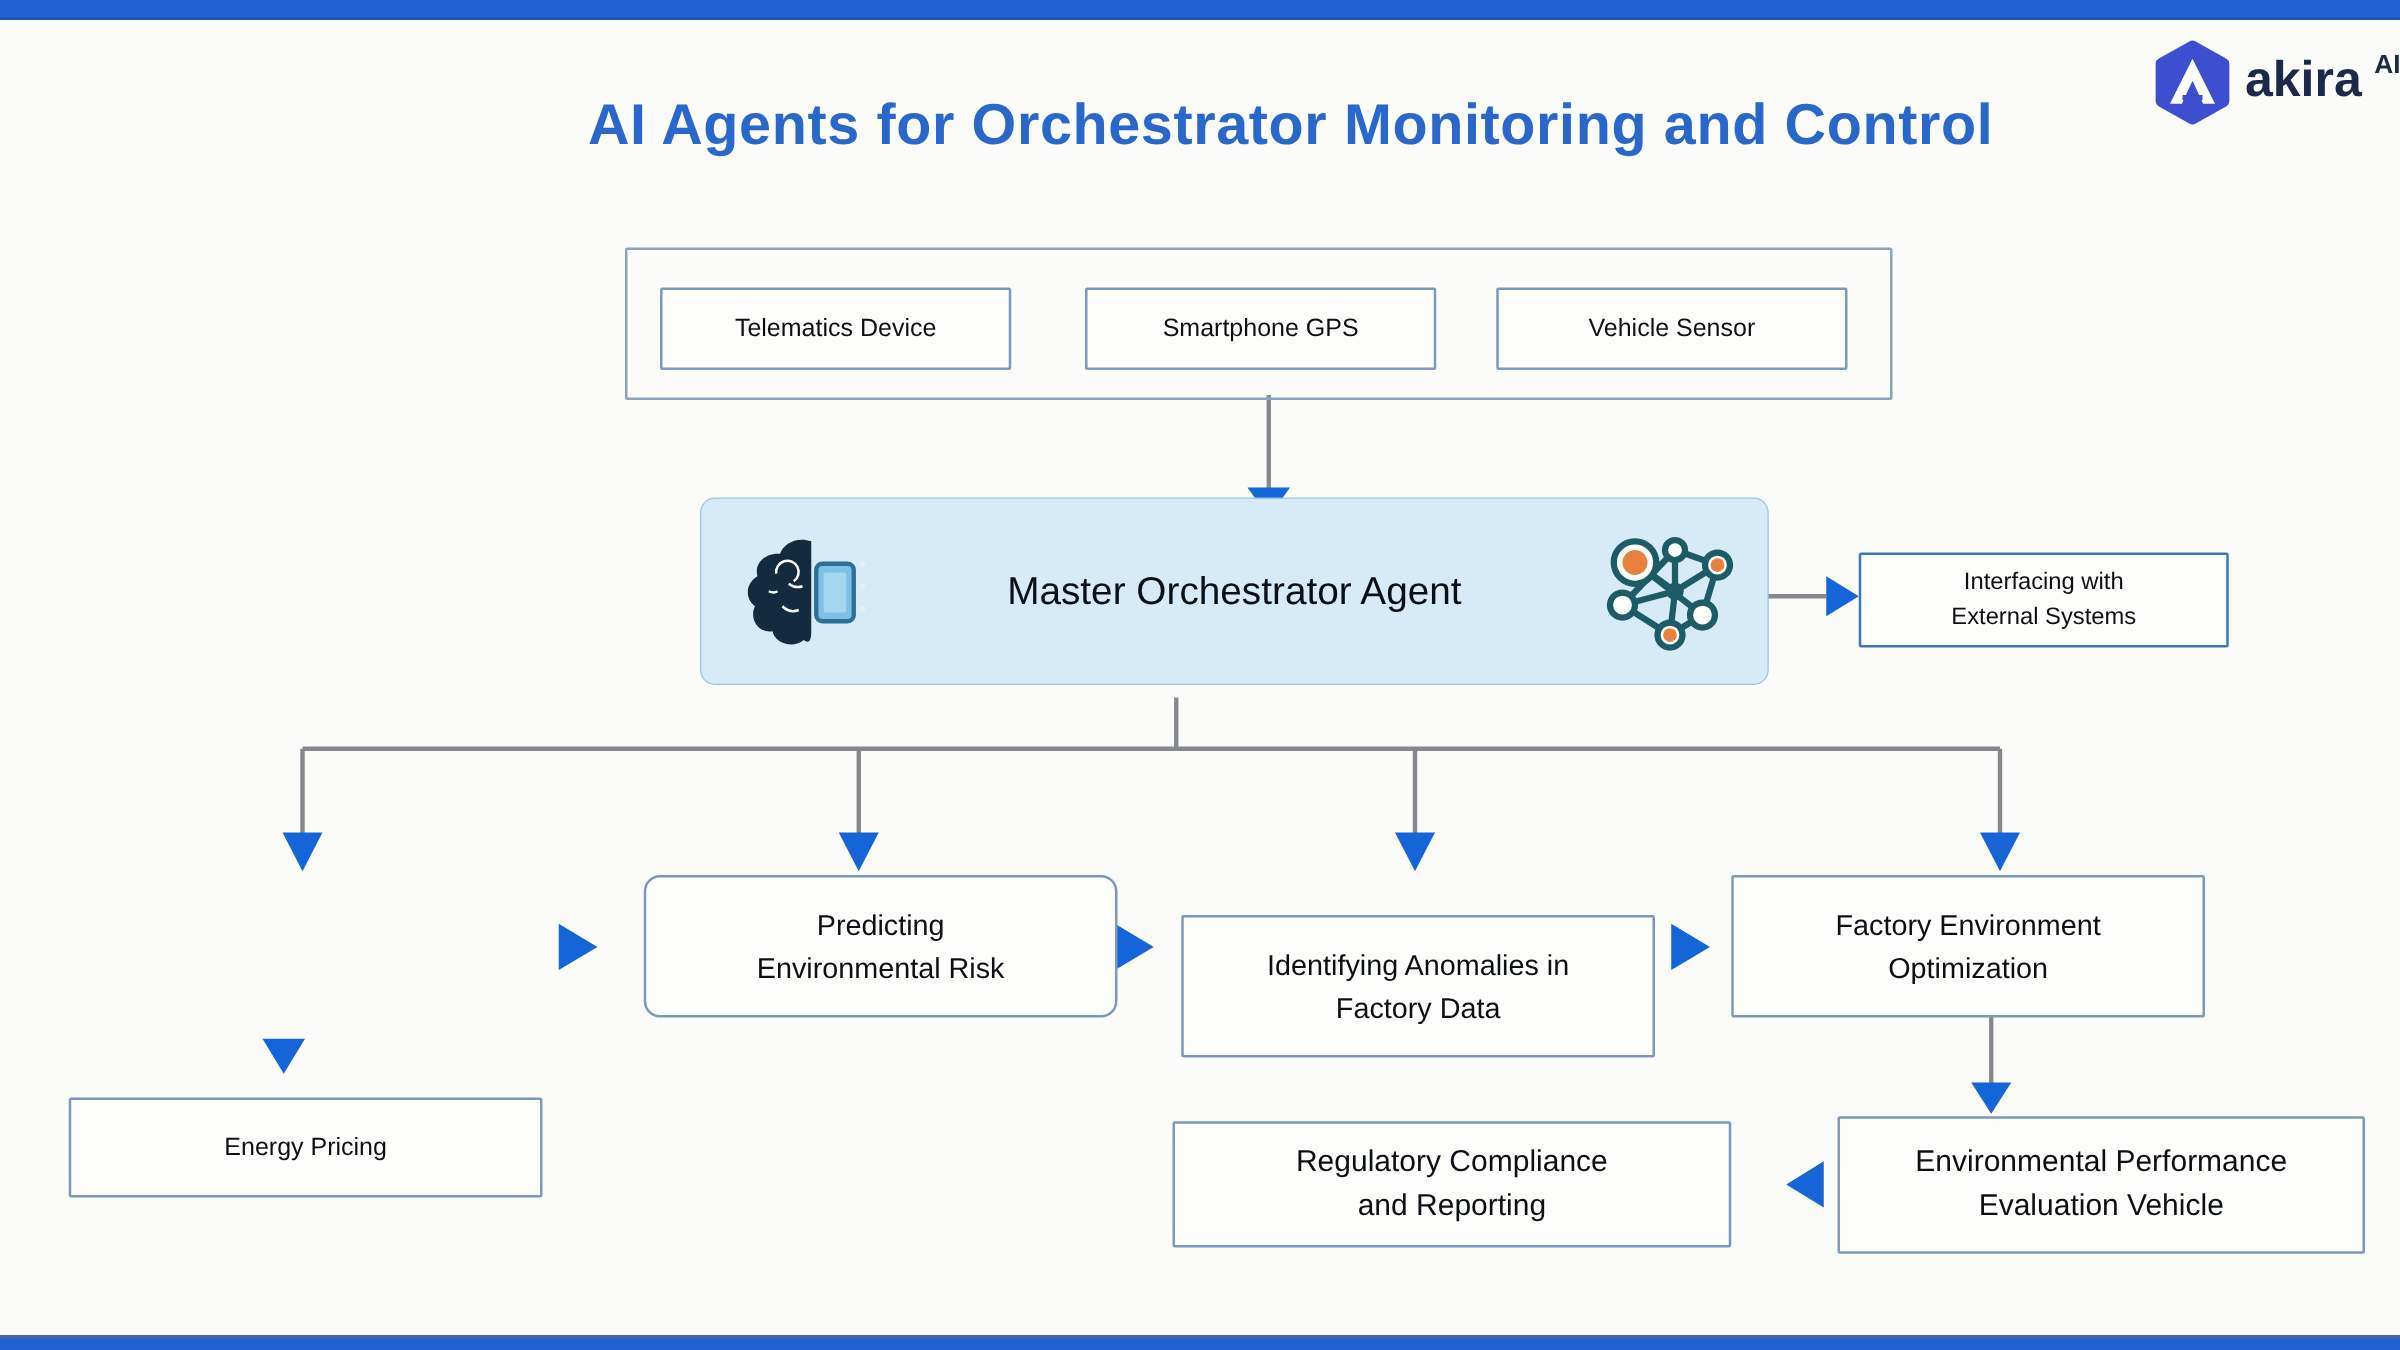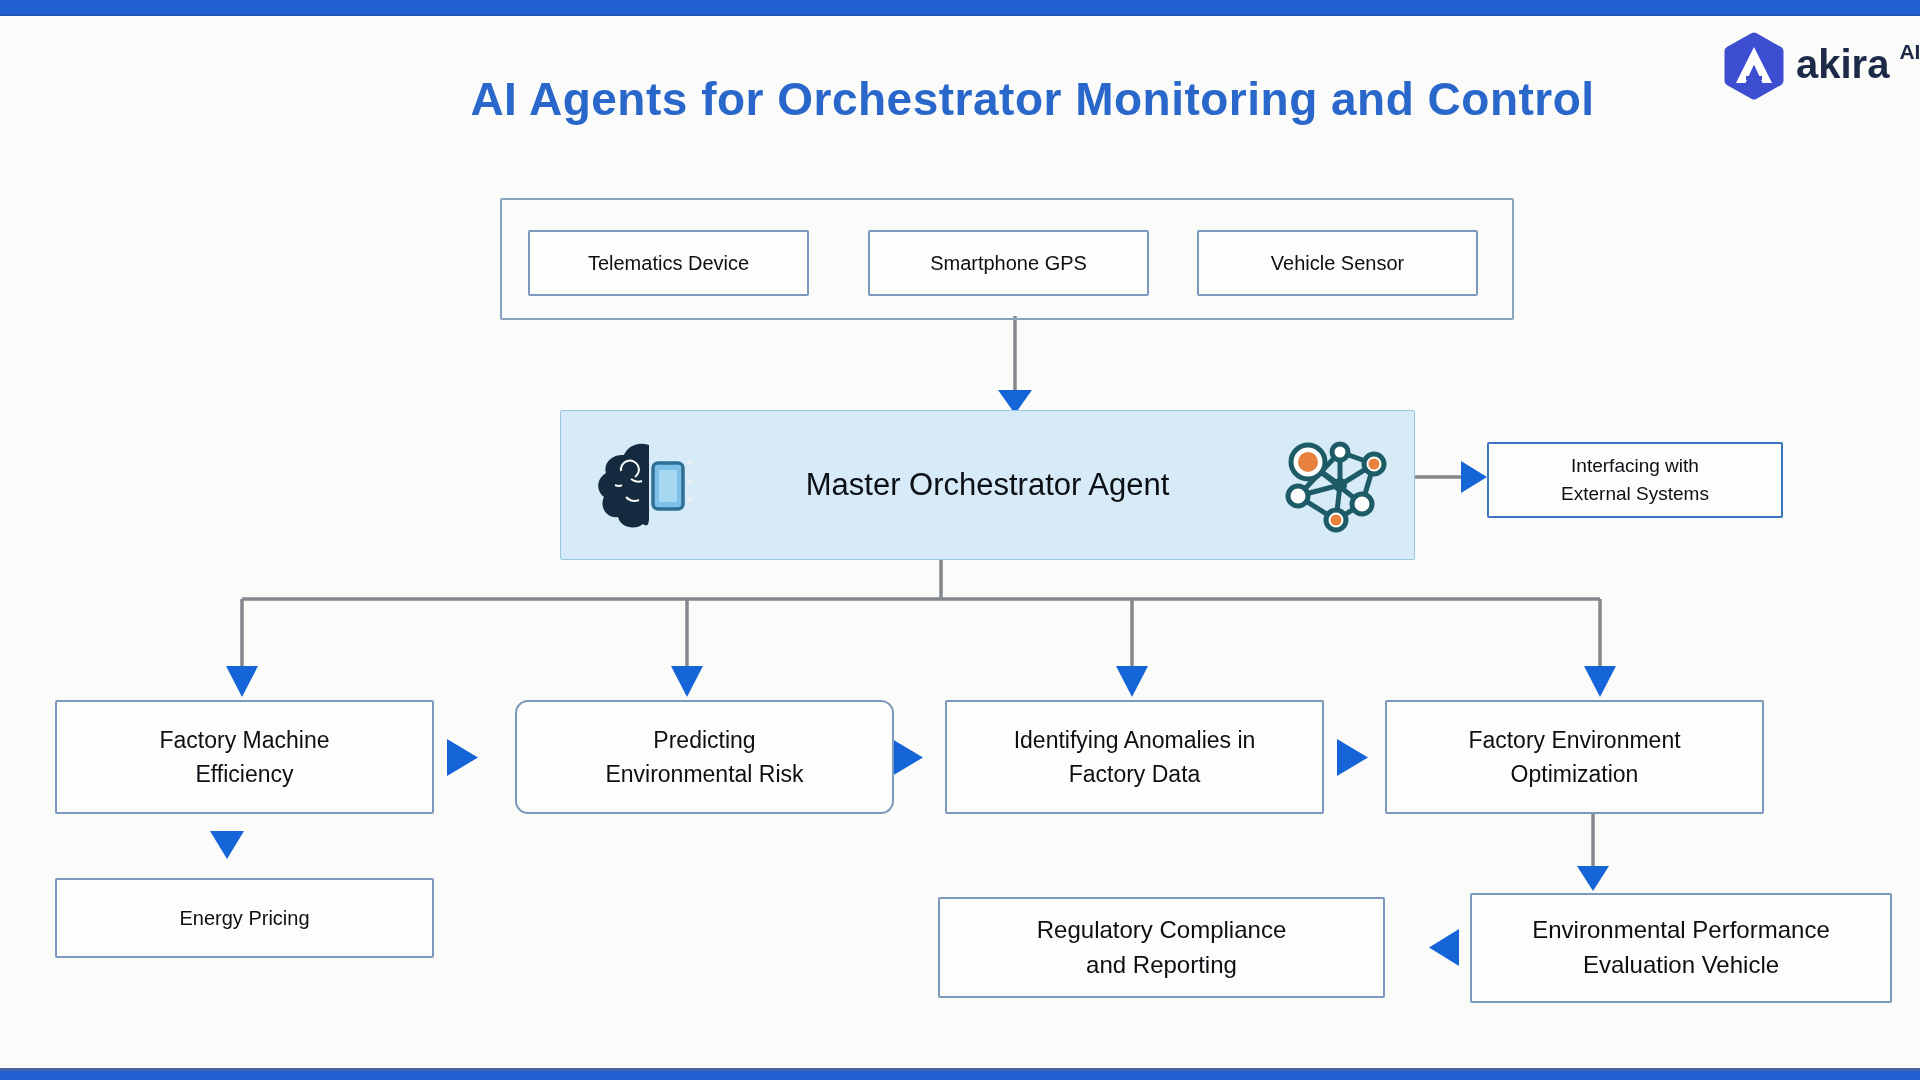--- a/index.html
+++ b/index.html
@@ -34,23 +34,23 @@
   .logo .brand{font-size:40px; font-weight:700; color:var(--logo-text); line-height:64px;}
   .logo .sup{font-size:21px; font-weight:700; color:var(--logo-text); line-height:40px;}
   .box{
     position:absolute; display:flex; flex-direction:column; justify-content:center;
     align-items:center; background:#fdfdfc; border:2px solid var(--box-border);
     border-radius:2px; text-align:center; font-weight:400; color:var(--ink);
   }
   .group{position:absolute; background:transparent; border:2px solid #8aa3bf; border-radius:2px;}
   .src{width:277px; height:62px; top:230px; font-size:20px;}
   .master{
-    left:560px; top:410px; width:853px; height:148px;
+    left:560px; top:398px; width:853px; height:148px;
     background:var(--master-fill); border:1px solid var(--master-border);
-    font-size:31px; border-radius:2px;
+    font-size:31px; border-radius:12px;
   }
   .master .label{position:relative; z-index:2;}
   .icon-abs{position:absolute; top:0; height:100%; display:flex; align-items:center;}
   .external{left:1487px; top:442px; width:292px; height:72px; font-size:19px;
     border-color:var(--external-border); line-height:1.45;}
   .agent{top:700px; width:375px; height:110px; font-size:23px; line-height:1.5;}
   .energy{left:55px; top:878px; width:375px; height:76px; font-size:20px;}
   .regulatory{left:938px; top:897px; width:443px; height:97px; font-size:24px; line-height:1.45;}
   .envperf{left:1470px; top:893px; width:418px; height:106px; font-size:24px; line-height:1.45;justify-content:center;}
   svg.overlay{position:absolute; left:0; top:0; pointer-events:none;}
@@ -165,29 +165,25 @@
         <circle cx="58" cy="90" r="5.5" fill="#e8813d"></circle>
       </svg>
     </span>
   </div>
 
   <div class="box external">
     <div>Interfacing with</div>
     <div>External Systems</div>
   </div>
 
-  <div class="box agent" style="left:55px;">
-    <div>Factory Machine</div>
-    <div>Efficiency</div>
-  </div>
   <div class="box agent" style="left:515px;border-radius:13px;">
     <div>Predicting</div>
     <div>Environmental Risk</div>
   </div>
-  <div class="box agent" style="left:945px;">
+  <div class="box agent" style="left:945px;margin-top:32px;">
     <div>Identifying Anomalies in</div>
     <div>Factory Data</div>
   </div>
   <div class="box agent" style="left:1385px;">
     <div>Factory Environment</div>
     <div>Optimization</div>
   </div>
 
   <div class="box energy">
     <div>Energy Pricing</div>

